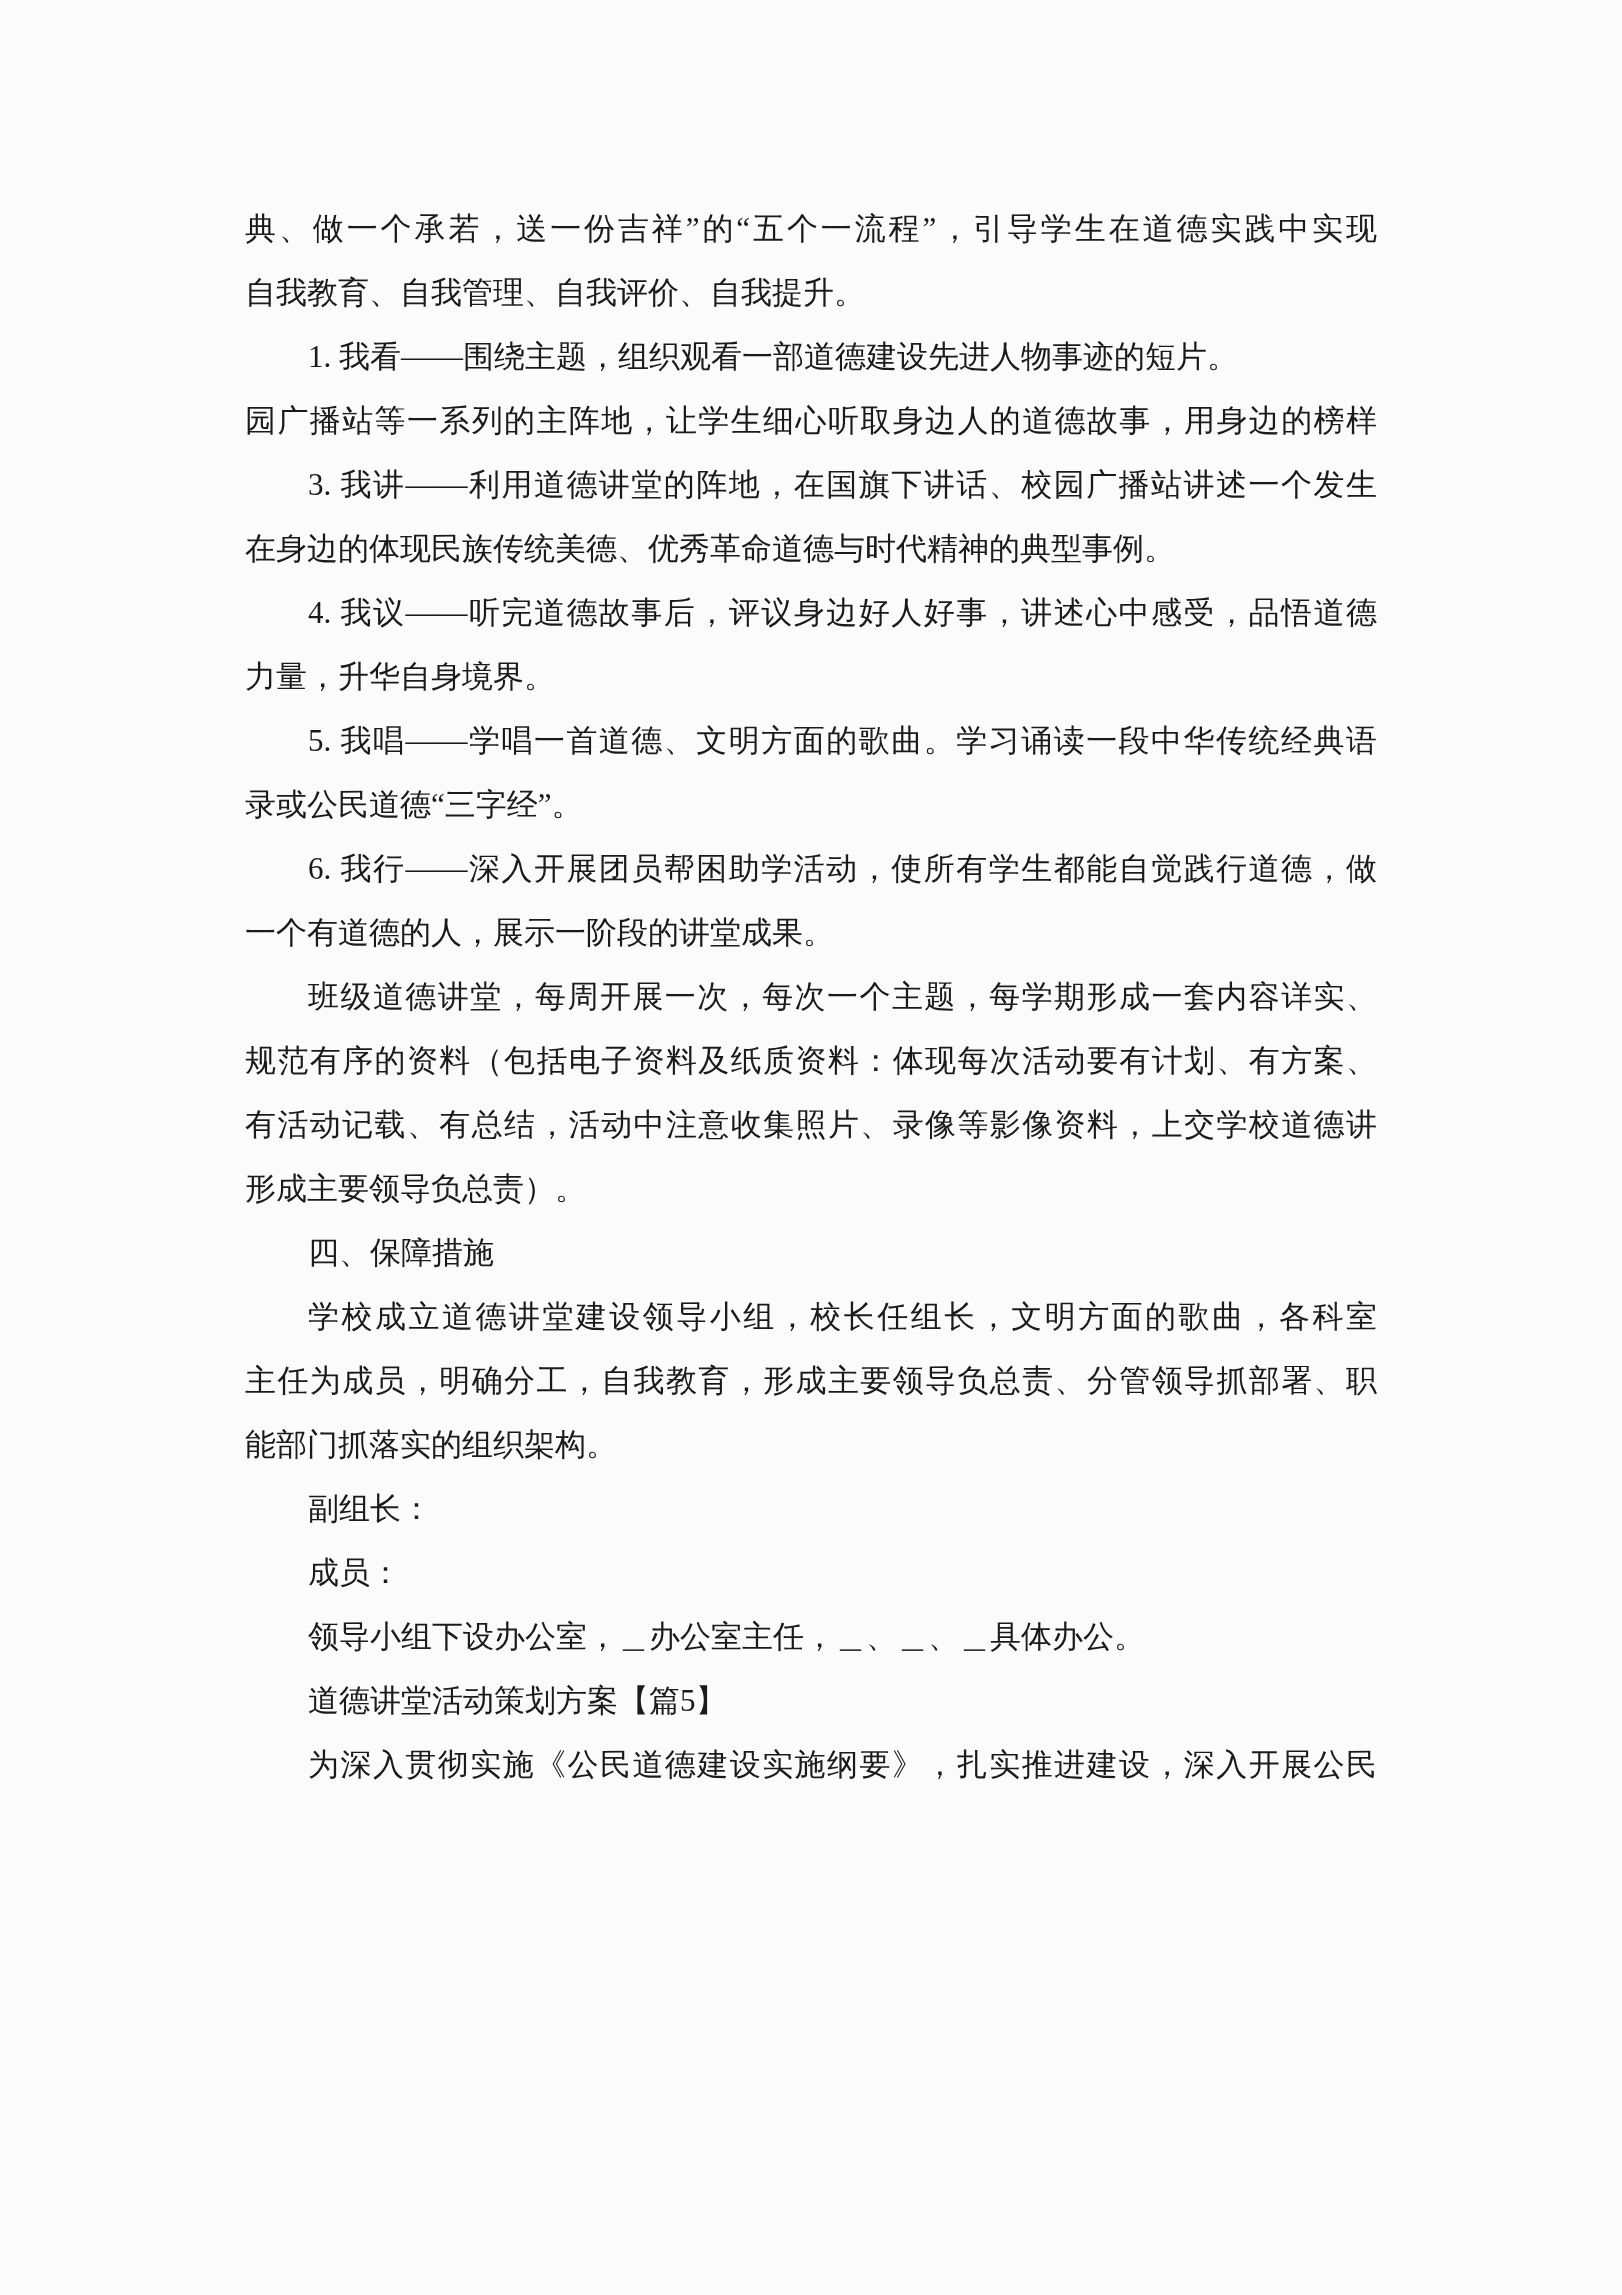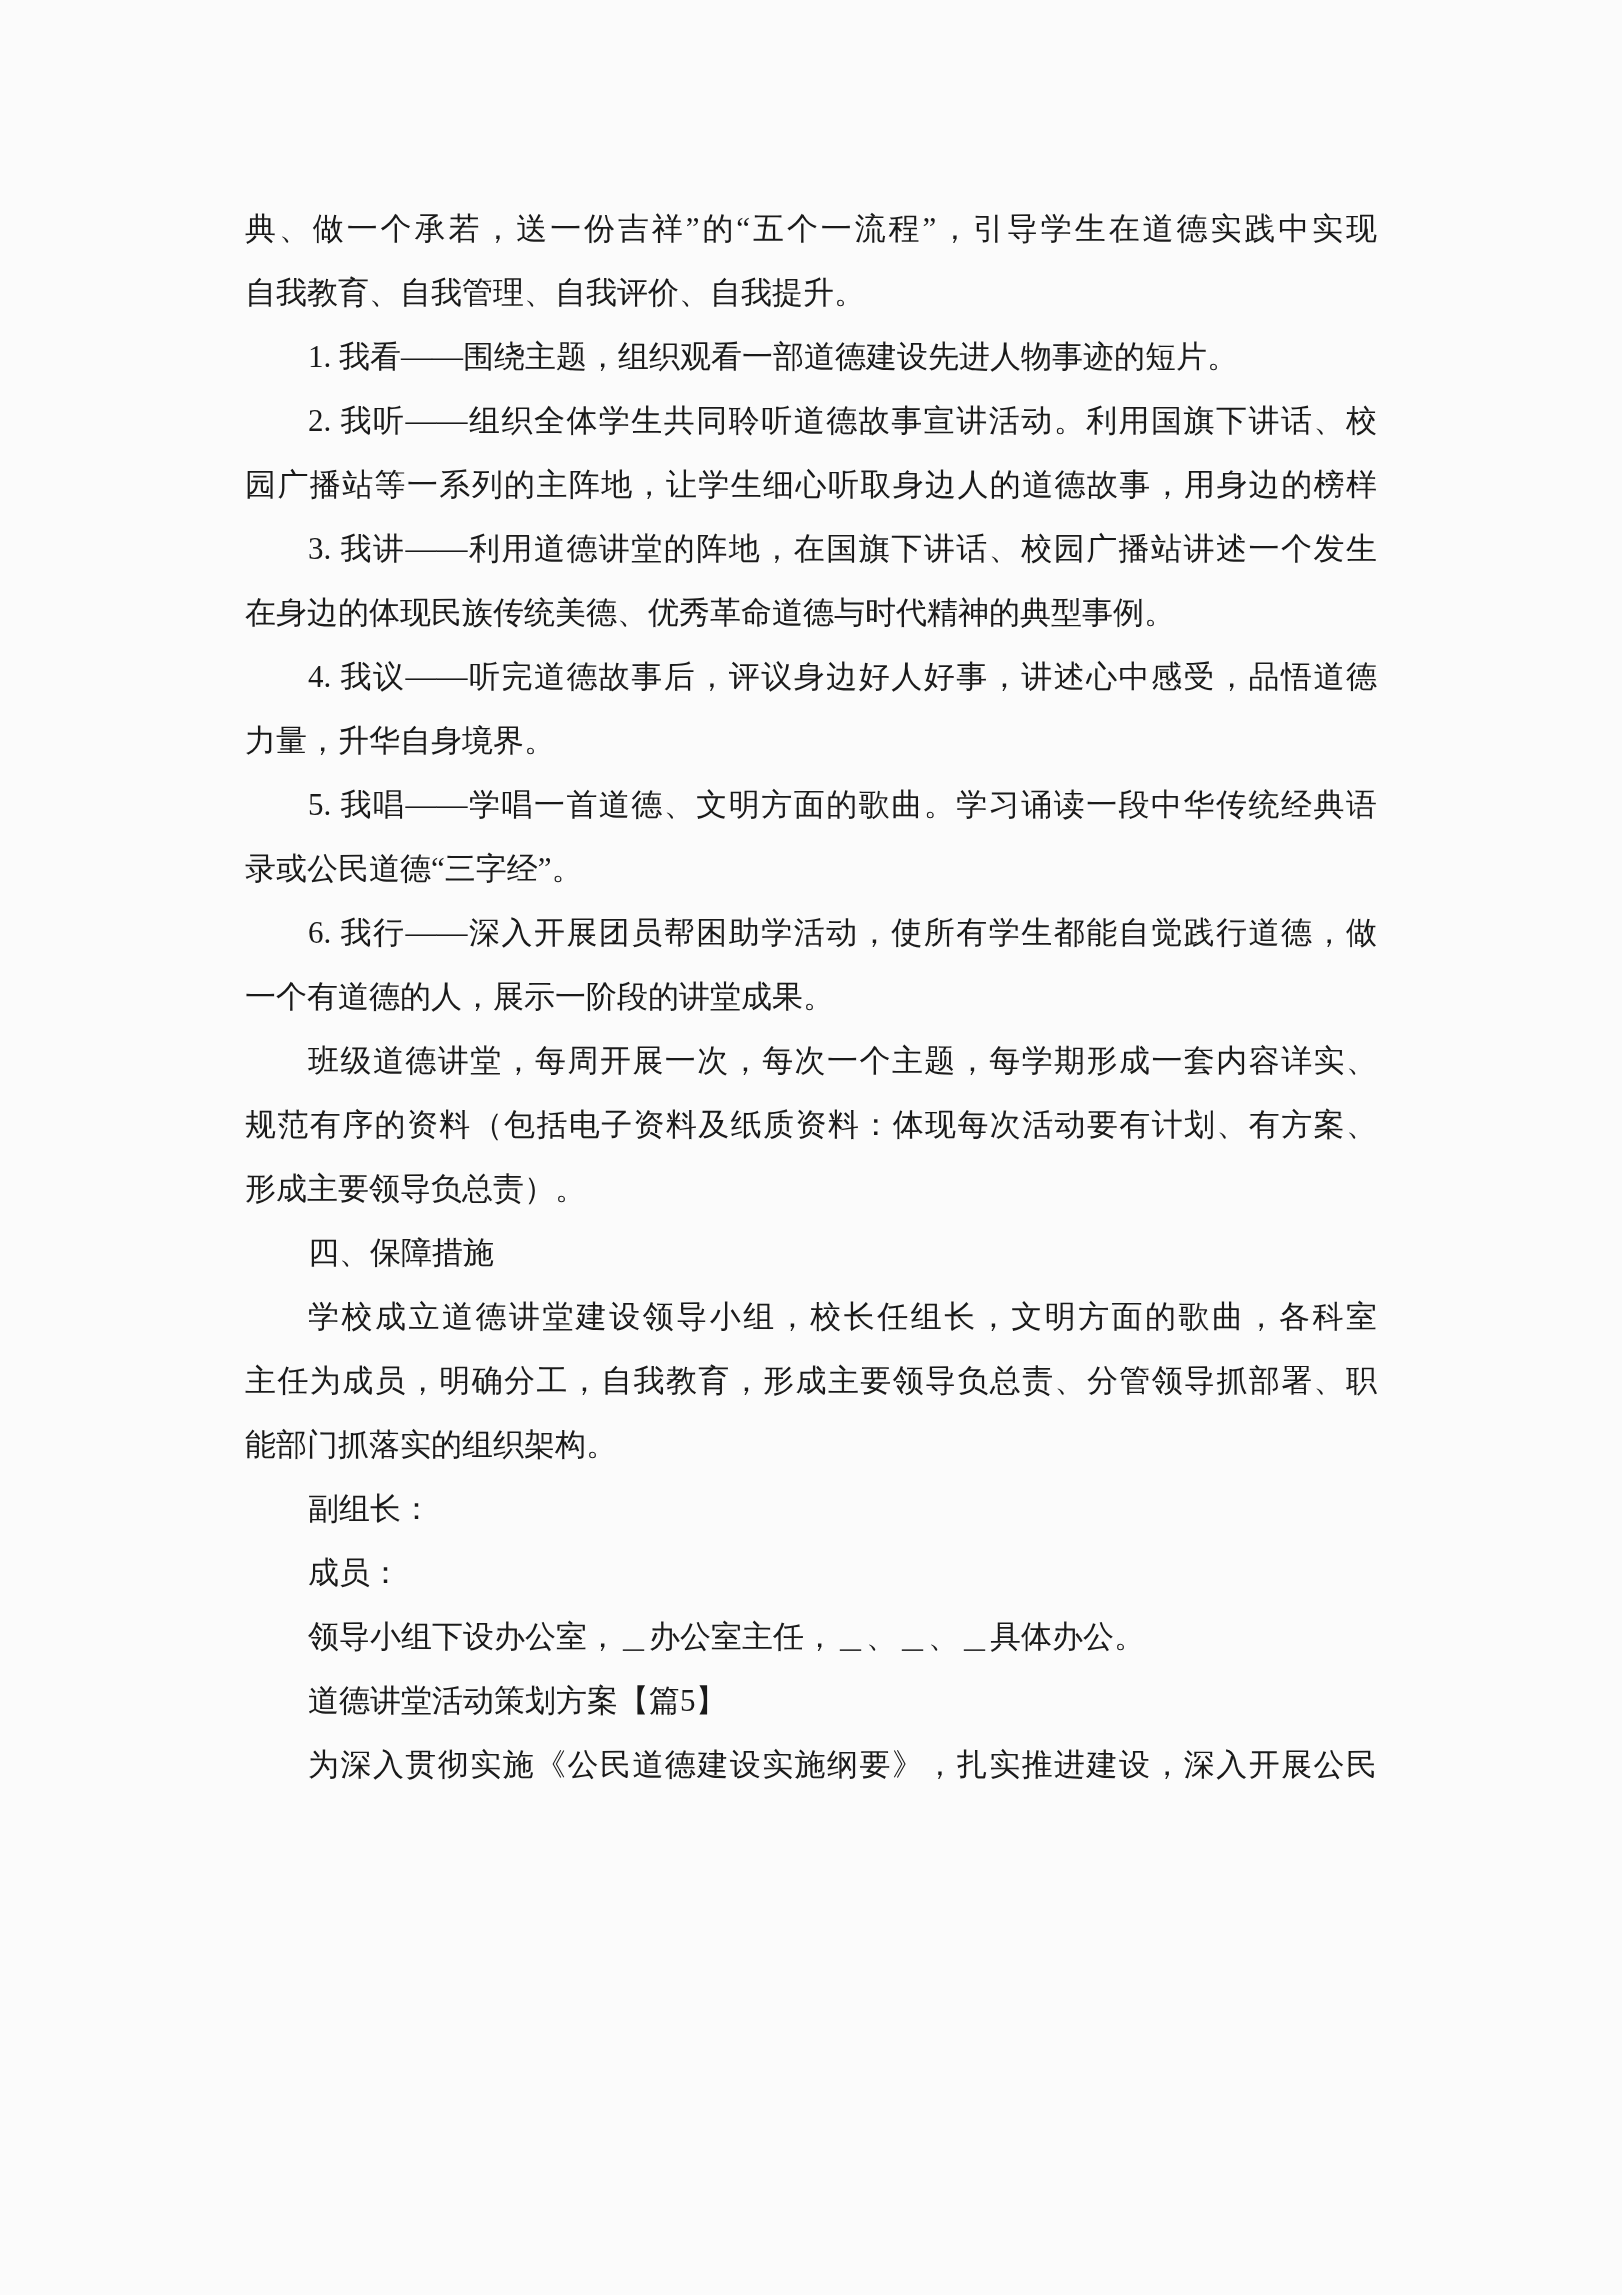--- a/index.html
+++ b/index.html
@@ -48,32 +48,32 @@
   }
 </style>
 </head>
 <body>
 
 <div class="page" style="background: rgb(251, 251, 251);">
   <div class="text-block" style="color: rgb(26, 26, 26);">
       <div class="line fill">典、做一个承若，送一份吉祥”的“五个一流程”，引导学生在道德实践中实现</div>
       <div class="line end">自我教育、自我管理、自我评价、自我提升。</div>
       <div class="line end indent">1. 我看——围绕主题，组织观看一部道德建设先进人物事迹的短片。</div>
-      <div class="line fill indent">2. 我听——组织全体学生共同聆听道德故事宣讲活动。利用国旗下讲话、校</div>
       <div class="line fill">园广播站等一系列的主阵地，让学生细心听取身边人的道德故事，用身边的榜样</div>
       <div class="line fill indent">3. 我讲——利用道德讲堂的阵地，在国旗下讲话、校园广播站讲述一个发生</div>
       <div class="line end">在身边的体现民族传统美德、优秀革命道德与时代精神的典型事例。</div>
       <div class="line fill indent">4. 我议——听完道德故事后，评议身边好人好事，讲述心中感受，品悟道德</div>
       <div class="line end">力量，升华自身境界。</div>
       <div class="line fill indent">5. 我唱——学唱一首道德、文明方面的歌曲。学习诵读一段中华传统经典语</div>
       <div class="line end">录或公民道德“三字经”。</div>
       <div class="line fill indent">6. 我行——深入开展团员帮困助学活动，使所有学生都能自觉践行道德，做</div>
       <div class="line end">一个有道德的人，展示一阶段的讲堂成果。</div>
       <div class="line fill indent">班级道德讲堂，每周开展一次，每次一个主题，每学期形成一套内容详实、</div>
       <div class="line fill">规范有序的资料（包括电子资料及纸质资料：体现每次活动要有计划、有方案、</div>
+      <div class="line fill">有活动记载、有总结，活动中注意收集照片、录像等影像资料，上交学校道德讲</div>
       <div class="line end">形成主要领导负总责）。</div>
       <div class="line end indent">四、保障措施</div>
       <div class="line fill indent">学校成立道德讲堂建设领导小组，校长任组长，文明方面的歌曲，各科室</div>
       <div class="line fill">主任为成员，明确分工，自我教育，形成主要领导负总责、分管领导抓部署、职</div>
       <div class="line end">能部门抓落实的组织架构。</div>
       <div class="line end indent">副组长：</div>
       <div class="line end indent">成员：</div>
       <div class="line end indent">领导小组下设办公室，＿办公室主任，＿、＿、＿具体办公。</div>
       <div class="line end indent">道德讲堂活动策划方案【篇5】</div>
       <div class="line fill indent">为深入贯彻实施《公民道德建设实施纲要》，扎实推进建设，深入开展公民</div>

